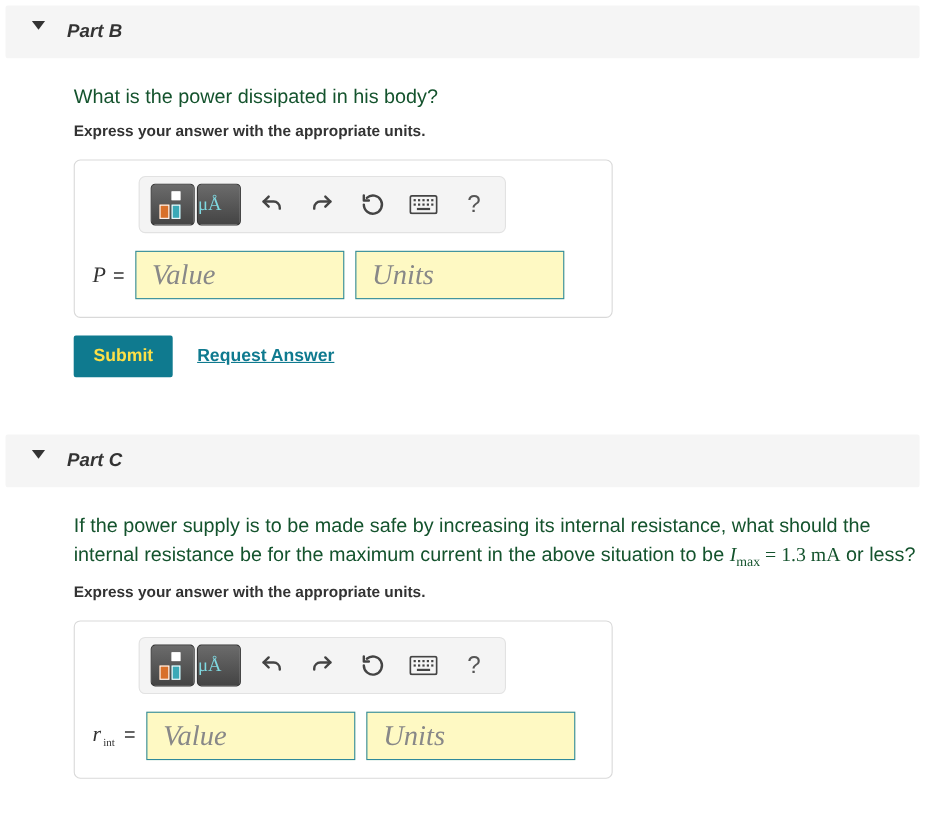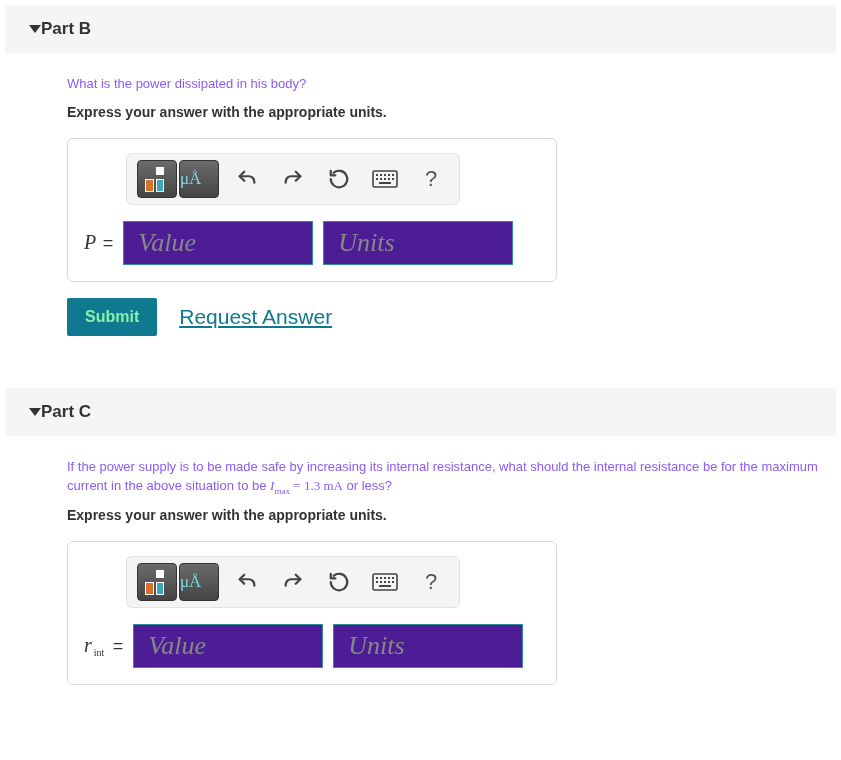--- a/index.html
+++ b/index.html
@@ -9,40 +9,42 @@
     font-family: "Helvetica Neue", Helvetica, Arial, sans-serif;
     font-size: 16px;
     color: #333;
     background: #fff;
     width: 841px;
   }
   .part-header {
     background: #f5f5f5;
     padding: 14px 24px;
     display: flex;
-    align-items: center;
+    align-items: flex-start;
+    gap: 20px;
     border-radius: 2px;
+    font-style: italic;
   }
   .caret {
     width: 0; height: 0;
     border-left: 6px solid transparent;
     border-right: 6px solid transparent;
     border-top: 8px solid #333;
   }
   .part-title {
     font-weight: bold;
     font-size: 17px;
     color: #333;
   }
   .part-body {
     padding: 18px 0 20px 62px;
   }
   .question {
-    font-size: 13px;
-    color: #8b5cf6;
+    font-size: 18px;
+    color: #14532d;
     margin: 4px 0 10px 0;
     line-height: 1.45;
   }
   .instruction {
     font-weight: bold;
     font-size: 14px;
     margin: 8px 0 18px 0;
   }
   .answer-box {
     border: 1px solid #d9d9d9;
@@ -105,46 +107,46 @@
   .ans-input {
     width: 190px;
     height: 44px;
     border: 1px solid #2f8a9b;
     font-family: "Times New Roman", serif;
     font-style: italic;
     font-size: 26px;
     color: #888;
     padding: 0 14px;
     outline: none;
-    background: #4c1d95;
+    background: #fef9c3;
   }
   .ans-input::placeholder {
     color: #888;
   }
   .actions {
     margin-top: 16px;
     display: flex;
     align-items: center;
     gap: 22px;
   }
   .submit-btn {
     background: #0f7a8f;
-    color: #86efac;
+    color: #fde047;
     border: none;
     padding: 10px 18px;
     font-size: 16px;
     font-weight: bold;
     border-radius: 2px;
     cursor: pointer;
   }
   .req-link {
     color: #0f7a8f;
     text-decoration: underline;
-    font-weight: normal;
-    font-size: 21px;
+    font-weight: bold;
+    font-size: 16px;
     cursor: pointer;
   }
   .gap { height: 32px; }
   .imax {
     font-family: Liberation Serif, serif;
     font-style: italic;
     text-align: right;
   }
   .imax sub { font-size: 0.7em; font-style: normal; }
   .templates-icon {

